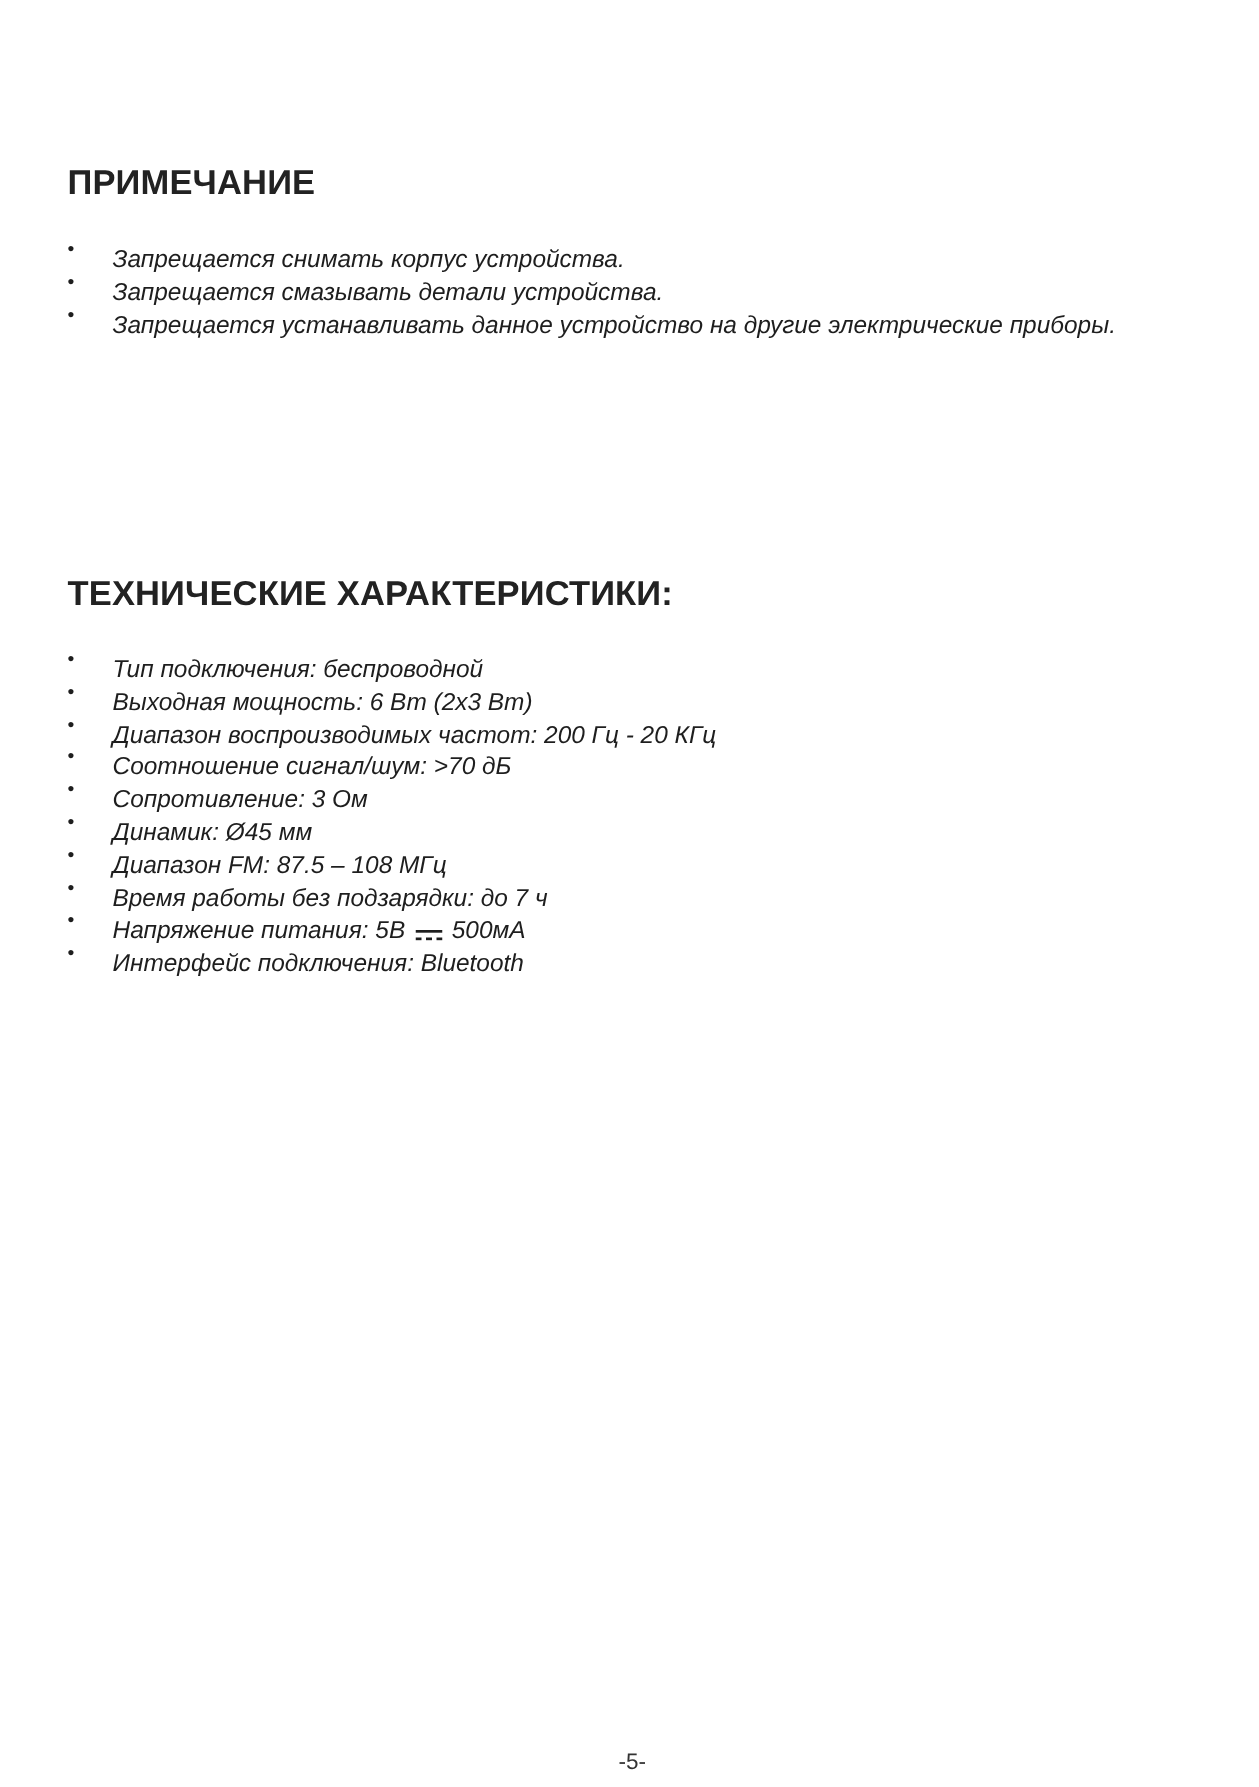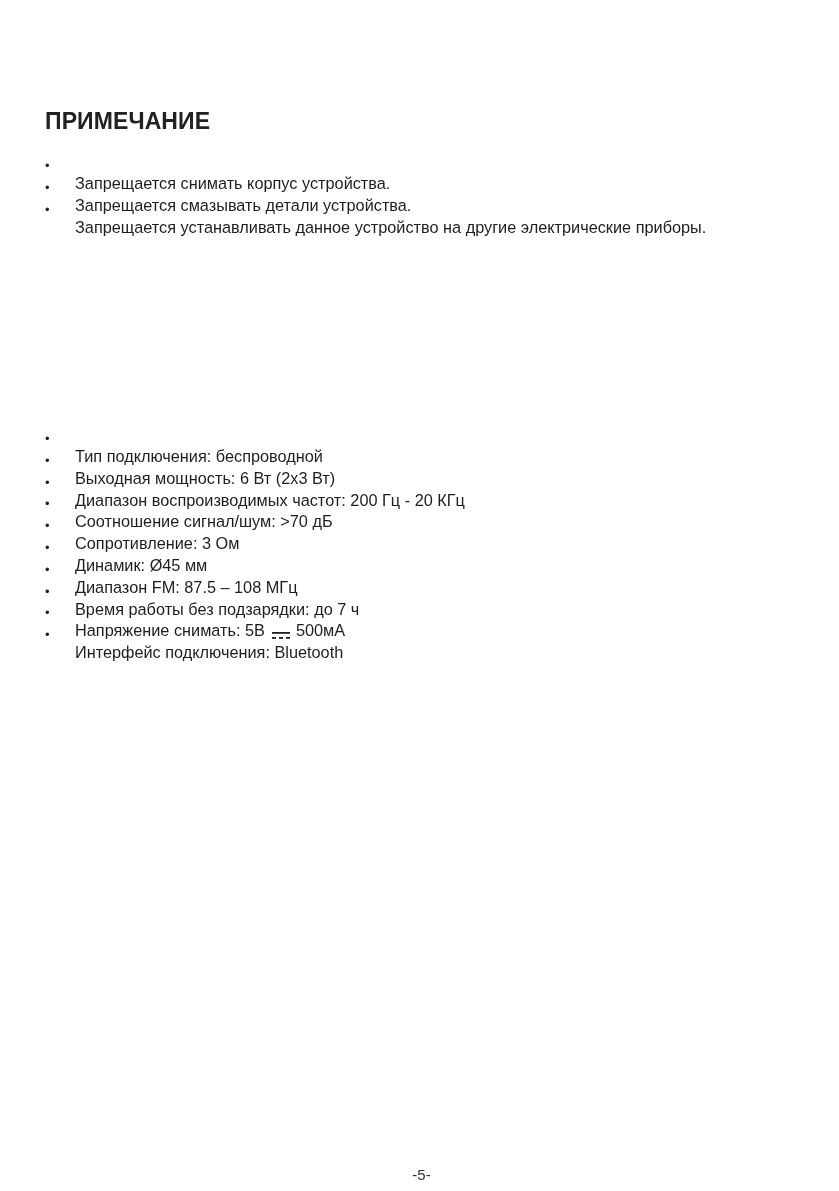--- a/index.html
+++ b/index.html
@@ -51,21 +51,22 @@
     .bullet {
       position: absolute;
       left: 0;
       top: 0;
       font-size: 13px;
       color: #1e1e1e;
     }
     .item-text {
       position: absolute;
       left: 30px;
-      top: 18px;
+      top: 8px;
+      font-style: italic;
     }
     .para {
       position: absolute;
       left: 45px;
       margin: 0;
       font-size: 16.3px;
       line-height: 22px;
       color: #1e1e1e;
       white-space: nowrap;
     }
@@ -104,20 +105,21 @@
       <span class="bullet">•</span>
       <span class="item-text">Запрещается смазывать детали устройства.</span>
     </li>
     <li>
       <span class="bullet">•</span>
       <span class="item-text">Запрещается устанавливать данное устройство на другие электрические приборы.</span>
     </li>
   </ul>
 
 
+  <h2 class="heading" style="top:382px;">ТЕХНИЧЕСКИЕ ХАРАКТЕРИСТИКИ:</h2>
   <ul class="list" style="top:428px;">
     <li>
       <span class="bullet">•</span>
       <span class="item-text">Тип подключения: беспроводной</span>
     </li>
     <li>
       <span class="bullet">•</span>
       <span class="item-text">Выходная мощность: 6 Вт (2х3 Вт)</span>
     </li>
     <li>
@@ -140,21 +142,21 @@
       <span class="bullet">•</span>
       <span class="item-text">Диапазон FM: 87.5 – 108 МГц</span>
     </li>
     <li>
       <span class="bullet">•</span>
       <span class="item-text">Время работы без подзарядки: до 7 ч</span>
     </li>
     <li>
       <span class="bullet">•</span>
       <span class="item-text">
-        <span>Напряжение снимать: 5В</span><span class="dc-icon">
+        <span>Напряжение питания: 5В</span><span class="dc-icon">
           <svg width="18" height="10" viewBox="0 0 18 10">
             <rect x="0" y="1" width="18" height="1.8" fill="#1e1e1e"></rect>
             <rect x="0" y="6" width="4" height="1.8" fill="#1e1e1e"></rect>
             <rect x="7" y="6" width="4" height="1.8" fill="#1e1e1e"></rect>
             <rect x="14" y="6" width="4" height="1.8" fill="#1e1e1e"></rect>
           </svg>
         </span><span>500мА</span>
       </span>
     </li>
     <li>

